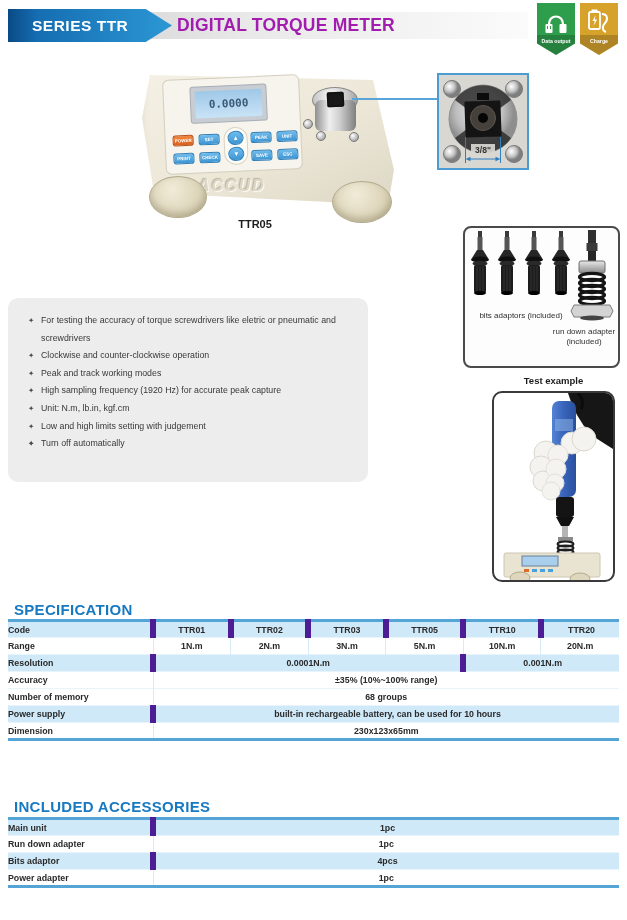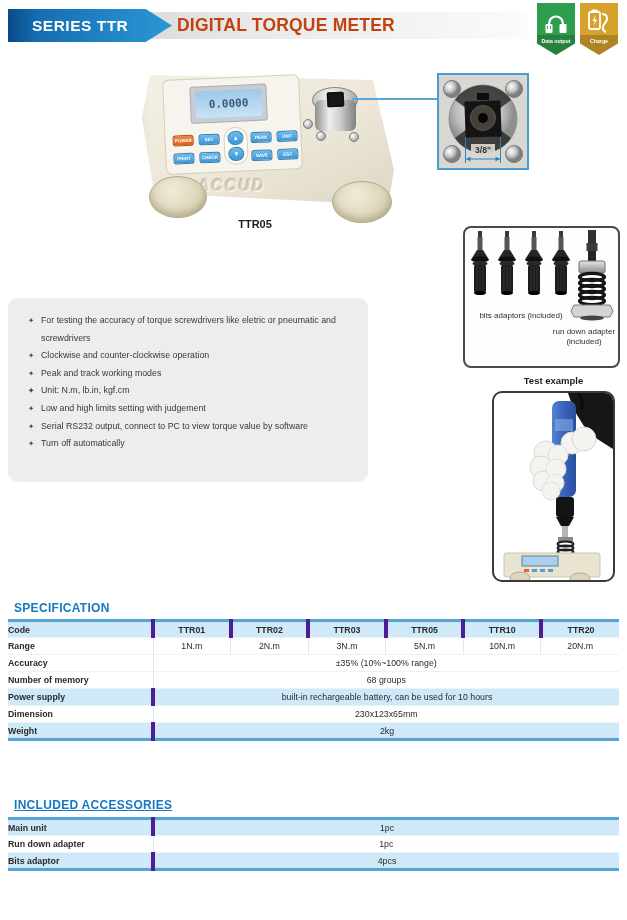--- a/index.html
+++ b/index.html
@@ -7,21 +7,21 @@
   .page { position:relative; width:627px; height:920px; background:#fff; overflow:hidden;border-radius:15px; }
 
   
   .banner-strip { position:absolute; left:22px; top:12px; width:506px; height:27px;
     background:linear-gradient(90deg,#cccccc 0%,#e9e9e9 45%,#fbfbfb 100%); }
   .banner-arrow { position:absolute; left:8px; top:9px; width:164px; height:33px;
     clip-path:polygon(0 0, 84% 0, 100% 50%, 84% 100%, 0 100%);
     background:linear-gradient(90deg,#0a4a86 0%,#156eb2 18%,#2c97d4 100%);
     color:#fff; font-weight:bold; font-size:15.5px; line-height:33px; padding-left:24px; letter-spacing:.5px; }
   .doc-title { position:absolute; left:177px; top:12px; height:27px; line-height:27px;
-    font-size:17.5px; font-weight:bold; color:#c2410c; letter-spacing:.2px; }
+    font-size:17.5px; font-weight:bold; color:#a21caf; letter-spacing:.2px; }
 
   .badge { position:absolute; top:3px; width:38px; height:52px;
     clip-path:polygon(0 0,100% 0,100% 78%,50% 100%,0 78%); }
   .badge-data   { left:537px; background:#2f9e4c; }
   .badge-charge { left:580px; background:#d6a22c; }
   .badge-band { position:absolute; left:0; right:0; top:32px; bottom:0; background:rgba(0,0,0,.18); }
   .badge svg { position:absolute; left:5px; top:3px; }
   .badge-label { position:absolute; left:0; right:0; top:35px; text-align:center;
     color:#fff; font-size:5.2px; font-weight:bold; }
 
@@ -86,31 +86,31 @@
 
   
   .features { position:absolute; left:8px; top:298px; width:360px; height:184px;
     background:#ededed; border-radius:10px; padding:14px 16px 0 20px; }
   .features ul { list-style:none; }
   .features li { position:relative; padding-left:13px; font-size:8.8px; color:#383838;
     line-height:17.6px; }
   .features .bullet { position:absolute; left:0; top:0; font-size:7.5px; color:#4a4a4a; }
 
   
-  .sec-heading { position:absolute; left:14px; font-size:12px; font-weight:bold;
+  .sec-heading { position:absolute; left:14px; font-size:15px; font-weight:bold;
     color:#1779c2; letter-spacing:.3px; }
-  .h-spec { top:601px; } .h-acc { top:798px;text-decoration:underline; }
+  .h-spec { top:601px; } .h-acc { top:798px; }
   table.data { position:absolute; left:8px; width:611px; border-collapse:collapse; table-layout:fixed;
     border-top:3px solid #55a4d6; border-bottom:3px solid #55a4d6; font-size:8.8px; }
   .t-spec { top:619px; } .t-acc { top:817px; }
   table.data td { height:17px; padding:0 0 0 0; vertical-align:middle; }
   td.lab { font-weight:bold; text-align:left; padding-left:8px; }
-  td.val { text-align:center; }
+  td.val { text-align:center;font-weight:bold; }
   tr.blue  { background:#cfe9f9; }
-  tr.blue td  { border-right:4px solid #4c1d95; }
+  tr.blue td  { border-right:6px solid #4c1d95; }
   tr.white td { border-right:1px solid #d8ecf8; }
   table.data tr { border-bottom:1px solid #e8f4fb; }
   table.data td:last-child { border-right:none; }
   tr.head td { font-weight:bold; }
 </style>
 </head>
 <body>
 
 <div class="page">
 
@@ -327,24 +327,24 @@
         <ellipse cx="86" cy="186" rx="10" ry="6" fill="#ded6bd" stroke="#b3aa8c"></ellipse>
       </g>
     </svg>
   </div>
 
   <div class="features">
     <ul>
         <li><span class="bullet">✦</span><span>For testing the accuracy of torque screwdrivers like eletric or pneumatic and screwdrivers</span></li>
         <li><span class="bullet">✦</span><span>Clockwise and counter-clockwise operation</span></li>
         <li><span class="bullet">✦</span><span>Peak and track working modes</span></li>
-        <li><span class="bullet">✦</span></li>
+        <li><span class="bullet">✦</span><span>High sampling frequency (1920 Hz) for accurate peak capture</span></li>
         <li><span class="bullet">✦</span><span>Unit: N.m, lb.in, kgf.cm</span></li>
         <li><span class="bullet">✦</span><span>Low and high limits setting with judgement</span></li>
-        <li><span class="bullet">✦</span><span>Serial RS232 output, connect to PC to view torque value by software</span></li>
+        <li><span class="bullet">✦</span></li>
         <li><span class="bullet">✦</span><span>Turn off automatically</span></li>
       </ul>
   </div>
 
   <div class="sec-heading h-spec">SPECIFICATION</div>
   <table class="data t-spec">
     <colgroup>
       <col style="width:145px">
         <col style="width:77.6px">
         <col style="width:77.6px">
@@ -365,39 +365,40 @@
         </tr>
         <tr class="white">
           <td class="lab">Range</td>
           <td class="val">1N.m</td>
           <td class="val">2N.m</td>
           <td class="val">3N.m</td>
           <td class="val">5N.m</td>
           <td class="val">10N.m</td>
           <td class="val">20N.m</td>
         </tr>
+        <tr class="blue">
+          <td class="lab">Resolution</td>
+          <td class="val" colspan="4">0.0001N.m</td>
+          <td class="val" colspan="2">0.001N.m</td>
+        </tr>
         <tr class="white">
           <td class="lab">Accuracy</td>
           <td class="val" colspan="6">±35% (10%~100% range)</td>
         </tr>
         <tr class="white">
           <td class="lab">Number of memory</td>
           <td class="val" colspan="6">68 groups</td>
         </tr>
         <tr class="blue">
           <td class="lab">Power supply</td>
           <td class="val" colspan="6">built-in rechargeable battery, can be used for 10 hours</td>
         </tr>
         <tr class="white">
           <td class="lab">Dimension</td>
           <td class="val" colspan="6">230x123x65mm</td>
-        </tr>
-        <tr class="blue">
-          <td class="lab">Weight</td>
-          <td class="val" colspan="6">2kg</td>
         </tr>
       </tbody>
   </table>
 
   <div class="sec-heading h-acc">INCLUDED ACCESSORIES</div>
   <table class="data t-acc">
     <colgroup>
         <col style="width:145px">
         <col style="width:466px">
       </colgroup>
@@ -407,16 +408,20 @@
           <td class="val">1pc</td>
         </tr>
         <tr class="white">
           <td class="lab">Run down adapter</td>
           <td class="val">1pc</td>
         </tr>
         <tr class="blue">
           <td class="lab">Bits adaptor</td>
           <td class="val">4pcs</td>
         </tr>
+        <tr class="white">
+          <td class="lab">Power adapter</td>
+          <td class="val">1pc</td>
+        </tr>
       </tbody>
   </table>
 
 </div>
 
 </body></html>

